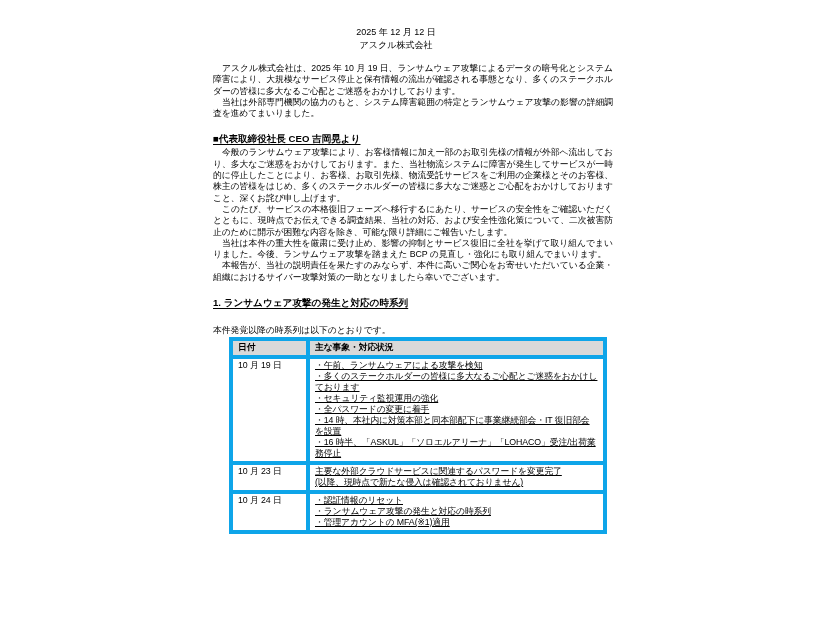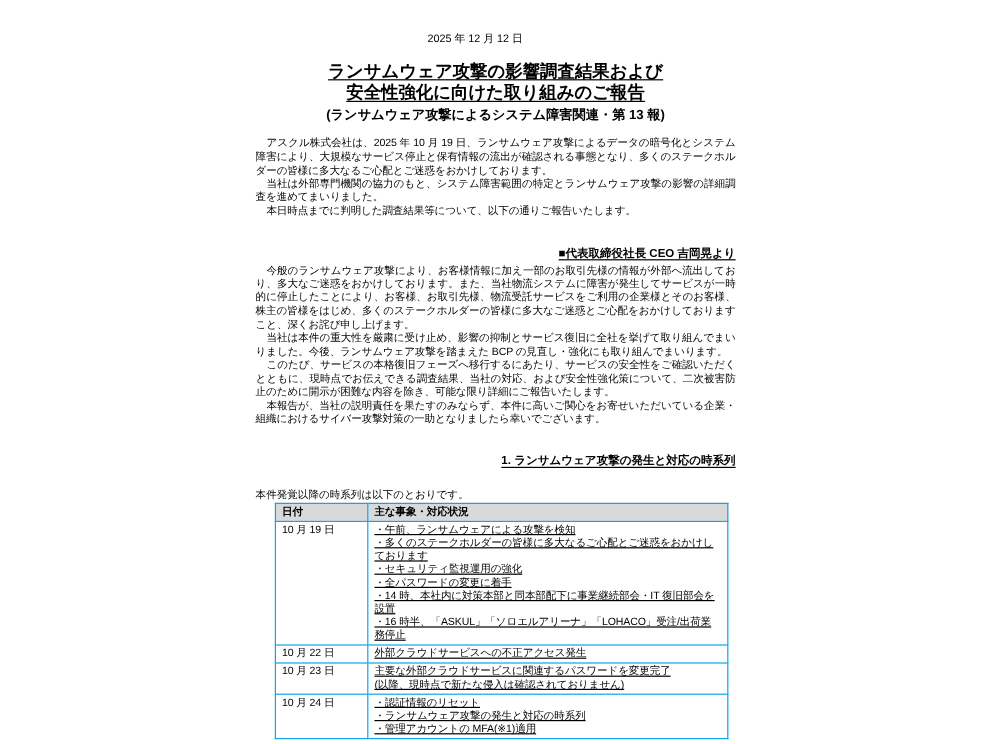--- a/index.html
+++ b/index.html
@@ -46,76 +46,70 @@
     line-height: 11.3px;
     text-indent: 9px;
     text-align: justify;
     letter-spacing: -0.1px;
   }
   .sec-heading {
     font-size: 9.6px;
     font-weight: bold;
     text-decoration: underline;
     text-underline-offset: 2px;
-    margin-top: 24px;
+    margin-top: 14px;
     margin-bottom: 2px;
     line-height: 12px;
-    text-align: right;
   }
   .lead-line {
     font-size: 8.8px;
     line-height: 11.5px;
     margin-top: 16px;
   }
   
   table.timeline {
     border-collapse: collapse;
     margin-left: 16px;
     width: 378px;
     font-size: 8.8px;
     line-height: 11px;
     table-layout: fixed;
   }
   table.timeline th, table.timeline td {
-    border: 1px solid #0ea5e9;
+    border: 4px solid #0ea5e9;
     padding: 1.5px 5px;
     vertical-align: top;
     text-align: left;
     letter-spacing: -0.1px;
   }
   table.timeline th { background: #d9d9d9; font-weight: bold; }
   col.c-date { width: 77px; }
   .cell-line { white-space: normal; text-decoration: underline; }
 </style>
 </head>
 <body>
 
 <div class="doc">
 
   <div class="meta">
     <div>2025 年 12 月 12 日</div>
+    <div>アスクル株式会社</div>
   </div>
 
-  <div class="title-block">
-    <div class="title-line">ランサムウェア攻撃の影響調査結果および</div>
-    <div class="title-line">安全性強化に向けた取り組みのご報告</div>
-    <div class="title-sub">(ランサムウェア攻撃によるシステム障害関連・第 13 報)</div>
-  </div>
 
   <div class="body-text">
     <p class="para">アスクル株式会社は、2025 年 10 月 19 日、ランサムウェア攻撃によるデータの暗号化とシステム障害により、大規模なサービス停止と保有情報の流出が確認される事態となり、多くのステークホルダーの皆様に多大なるご心配とご迷惑をおかけしております。</p>
     <p class="para">当社は外部専門機関の協力のもと、システム障害範囲の特定とランサムウェア攻撃の影響の詳細調査を進めてまいりました。</p>
-    <p class="para">本日時点までに判明した調査結果等について、以下の通りご報告いたします。</p>
   </div>
 
   <div>
     <div class="sec-heading">■代表取締役社長 CEO 吉岡晃より</div>
     <p class="para">今般のランサムウェア攻撃により、お客様情報に加え一部のお取引先様の情報が外部へ流出しており、多大なご迷惑をおかけしております。また、当社物流システムに障害が発生してサービスが一時的に停止したことにより、お客様、お取引先様、物流受託サービスをご利用の企業様とそのお客様、株主の皆様をはじめ、多くのステークホルダーの皆様に多大なご迷惑とご心配をおかけしておりますこと、深くお詫び申し上げます。</p>
+    <p class="para">このたび、サービスの本格復旧フェーズへ移行するにあたり、サービスの安全性をご確認いただくとともに、現時点でお伝えできる調査結果、当社の対応、および安全性強化策について、二次被害防止のために開示が困難な内容を除き、可能な限り詳細にご報告いたします。</p>
     <p class="para">当社は本件の重大性を厳粛に受け止め、影響の抑制とサービス復旧に全社を挙げて取り組んでまいりました。今後、ランサムウェア攻撃を踏まえた BCP の見直し・強化にも取り組んでまいります。</p>
-    <p class="para">このたび、サービスの本格復旧フェーズへ移行するにあたり、サービスの安全性をご確認いただくとともに、現時点でお伝えできる調査結果、当社の対応、および安全性強化策について、二次被害防止のために開示が困難な内容を除き、可能な限り詳細にご報告いたします。</p>
     <p class="para">本報告が、当社の説明責任を果たすのみならず、本件に高いご関心をお寄せいただいている企業・組織におけるサイバー攻撃対策の一助となりましたら幸いでございます。</p>
   </div>
 
   <div>
     <div class="sec-heading">1. ランサムウェア攻撃の発生と対応の時系列</div>
     <div class="lead-line">本件発覚以降の時系列は以下のとおりです。</div>
 
     <table class="timeline">
       <colgroup>
           <col class="c-date">
@@ -133,26 +127,20 @@
           <td>
             <div class="cell-line">・午前、ランサムウェアによる攻撃を検知</div>
             <div class="cell-line">・多くのステークホルダーの皆様に多大なるご心配とご迷惑をおかけしております</div>
             <div class="cell-line">・セキュリティ監視運用の強化</div>
             <div class="cell-line">・全パスワードの変更に着手</div>
             <div class="cell-line">・14 時、本社内に対策本部と同本部配下に事業継続部会・IT 復旧部会を設置</div>
             <div class="cell-line">・16 時半、「ASKUL」「ソロエルアリーナ」「LOHACO」受注/出荷業務停止</div>
           </td>
         </tr>
         <tr>
-          <td>10 月 22 日</td>
-          <td>
-            <div class="cell-line">外部クラウドサービスへの不正アクセス発生</div>
-          </td>
-        </tr>
-        <tr>
           <td>10 月 23 日</td>
           <td>
             <div class="cell-line">主要な外部クラウドサービスに関連するパスワードを変更完了</div>
             <div class="cell-line">(以降、現時点で新たな侵入は確認されておりません)</div>
           </td>
         </tr>
         <tr>
           <td>10 月 24 日</td>
           <td>
             <div class="cell-line">・認証情報のリセット</div>

